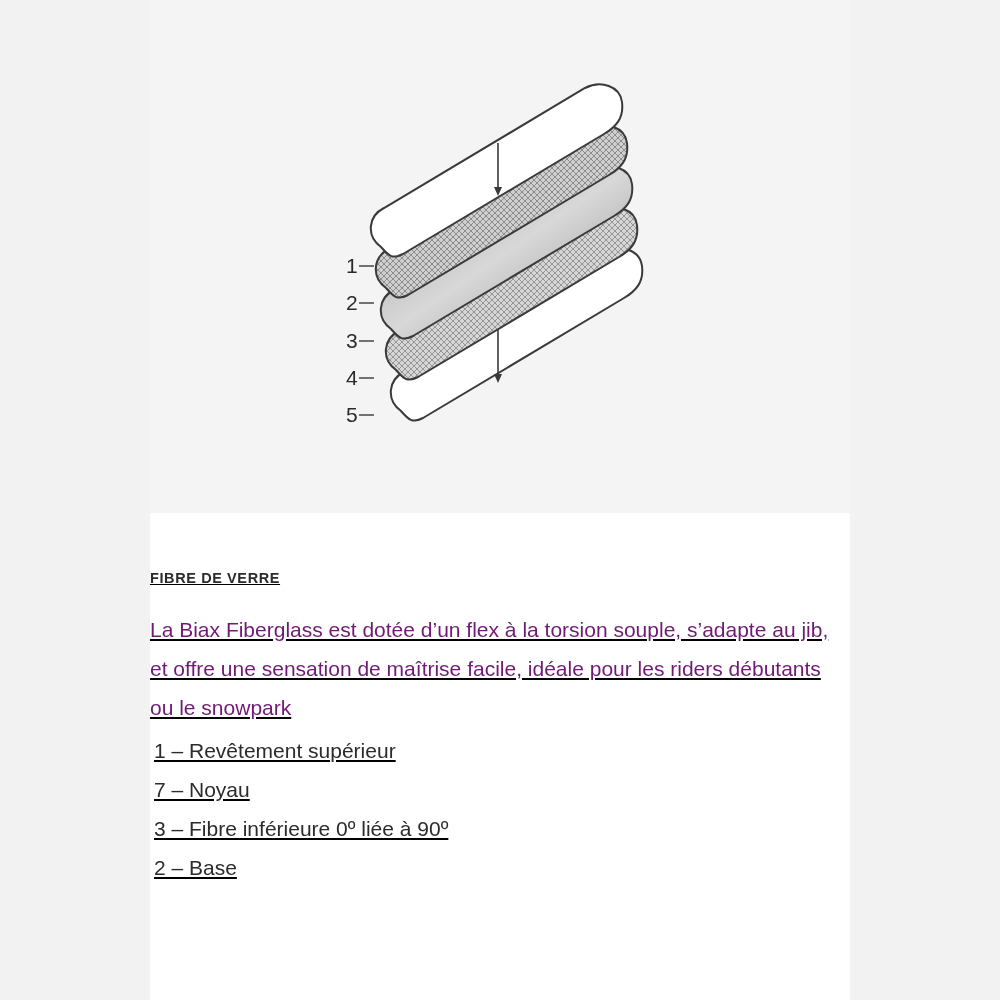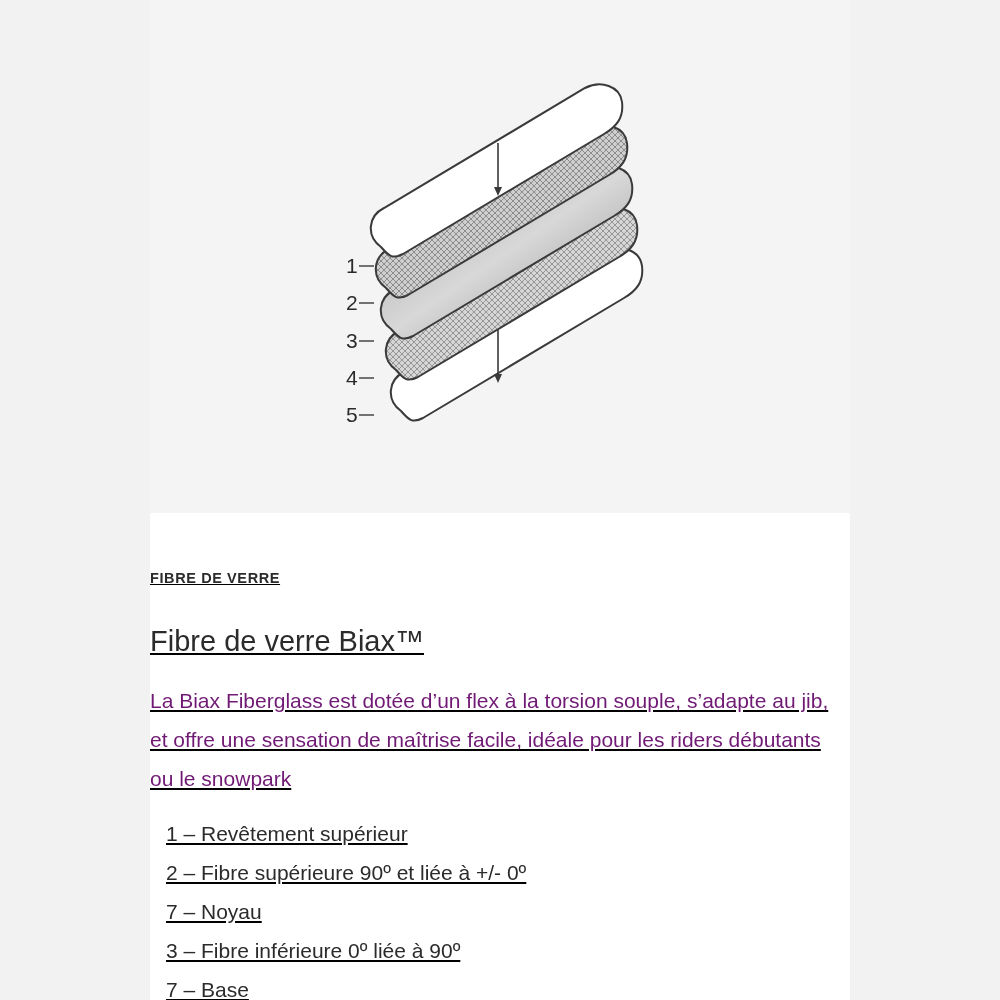--- a/index.html
+++ b/index.html
@@ -56,21 +56,21 @@
     color: #2b2b2b;
     line-height: 1.1;
   }
   .body-text {
     margin: 24px 0 0 0;
     font-size: 21px;
     line-height: 39px;
     color: #701a75;
   }
   .list {
-    margin: 16px;
+    margin: 4px;
     padding: 0;
     list-style: none;
   }
   .list li {
     font-size: 21px;
     line-height: 39px;
     color: #2b2b2b;
   }
 </style>
 </head>
@@ -175,24 +175,22 @@
         <g>
           <text x="196" y="422" font-family="Liberation Sans, sans-serif" font-size="21" fill="#2b2b2b">5</text>
           <line x1="209" y1="415" x2="224" y2="415" stroke="#3a3a3a" stroke-width="1.4"></line>
         </g>
       </g>
     </svg>
   </div>
 
   <div class="content">
     <div class="kicker">FIBRE DE VERRE</div>
-    <h1 class="title">Fibre de verre Biax™</h1>
     <p class="body-text">La Biax Fiberglass est dotée d’un flex à la torsion souple, s’adapte au jib, et offre une sensation de maîtrise facile, idéale pour les riders débutants ou le snowpark</p>
     <ul class="list">
       <li>1 – Revêtement supérieur</li>
-      <li>2 – Fibre supérieure 90º et liée à +/- 0º</li>
       <li>7 – Noyau</li>
       <li>3 – Fibre inférieure 0º liée à 90º</li>
-      <li>7 – Base</li>
+      <li>2 – Base</li>
     </ul>
   </div>
 
 </div>
 
 </body></html>

